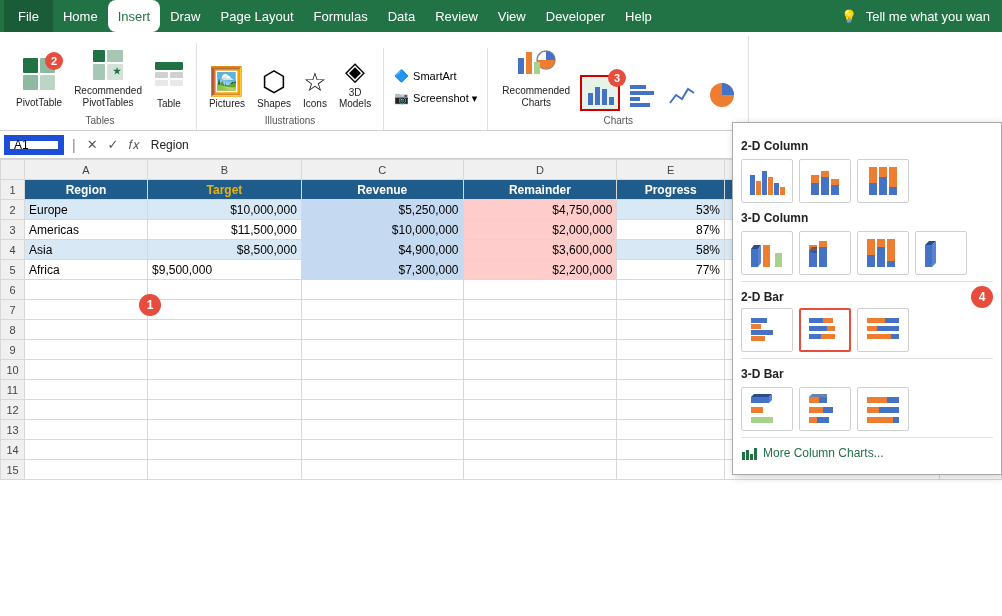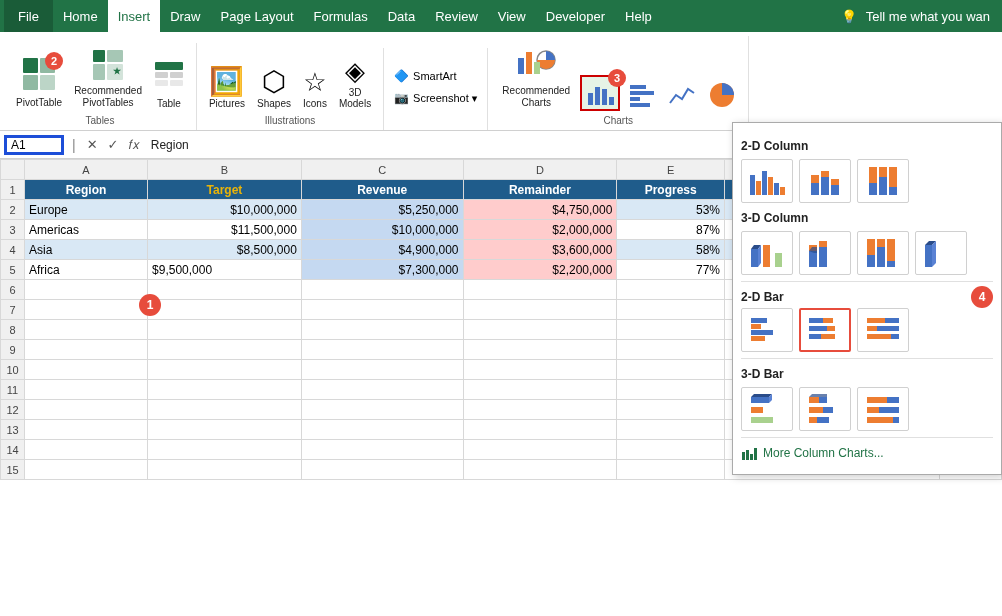--- a/index.html
+++ b/index.html
@@ -29,20 +29,21 @@
       height: 100%;
     }
     .menu-item {
       color: white;
       padding: 4px 10px;
       font-size: 13px;
       cursor: pointer;
       height: 100%;
       display: flex;
       align-items: center;
+      border-radius: 8px;
     }
     .menu-item.active {
       background: white;
       color: #217346;
       border-bottom: none;
     }
     .menu-right {
       margin-left: auto;
       display: flex;
       align-items: center;
@@ -91,21 +92,21 @@
     .formula-bar {
       background: white;
       border-bottom: 1px solid #d0d0d0;
       display: flex;
       align-items: center;
       height: 28px;
       padding: 0 4px;
       gap: 4px;
     }
     .name-box {
-      border: 3px solid #1d4ed8;
+      border: 6px solid #1d4ed8;
       width: 60px;
       height: 20px;
       font-size: 12px;
       padding: 0 4px;
       display: flex;
       align-items: center;
     }
     .formula-sep {
       color: #888;
       font-size: 14px;

